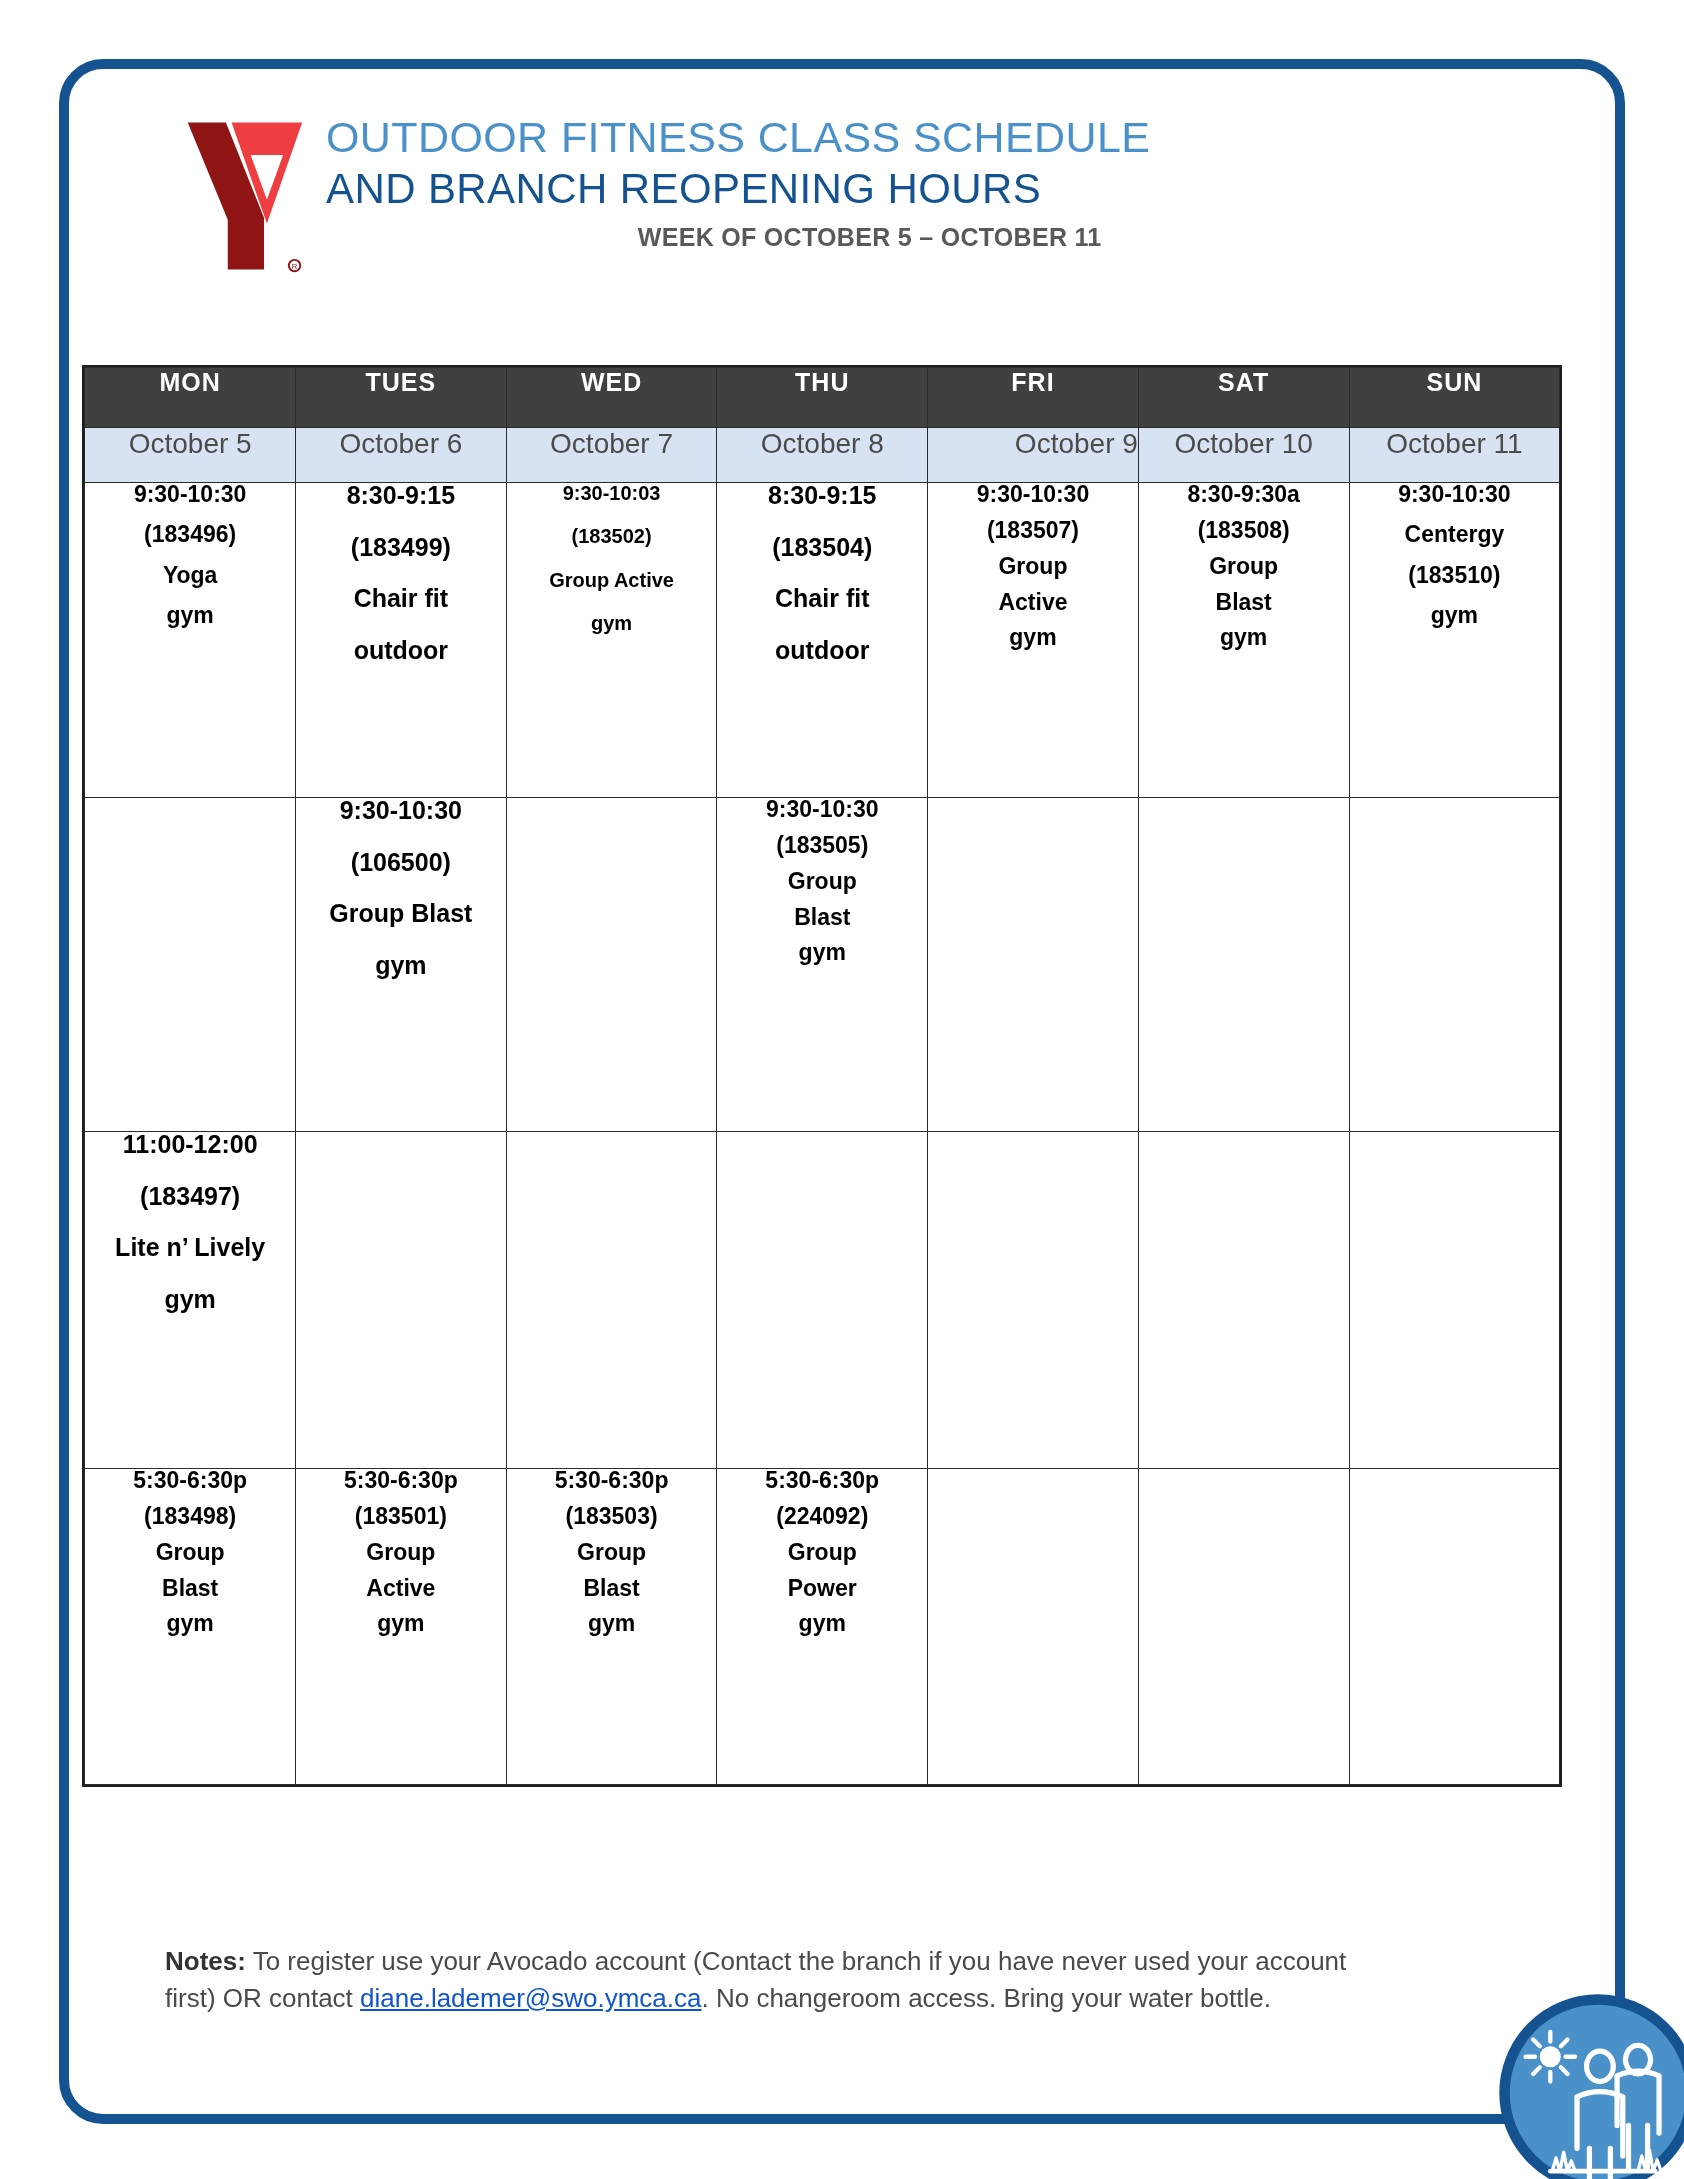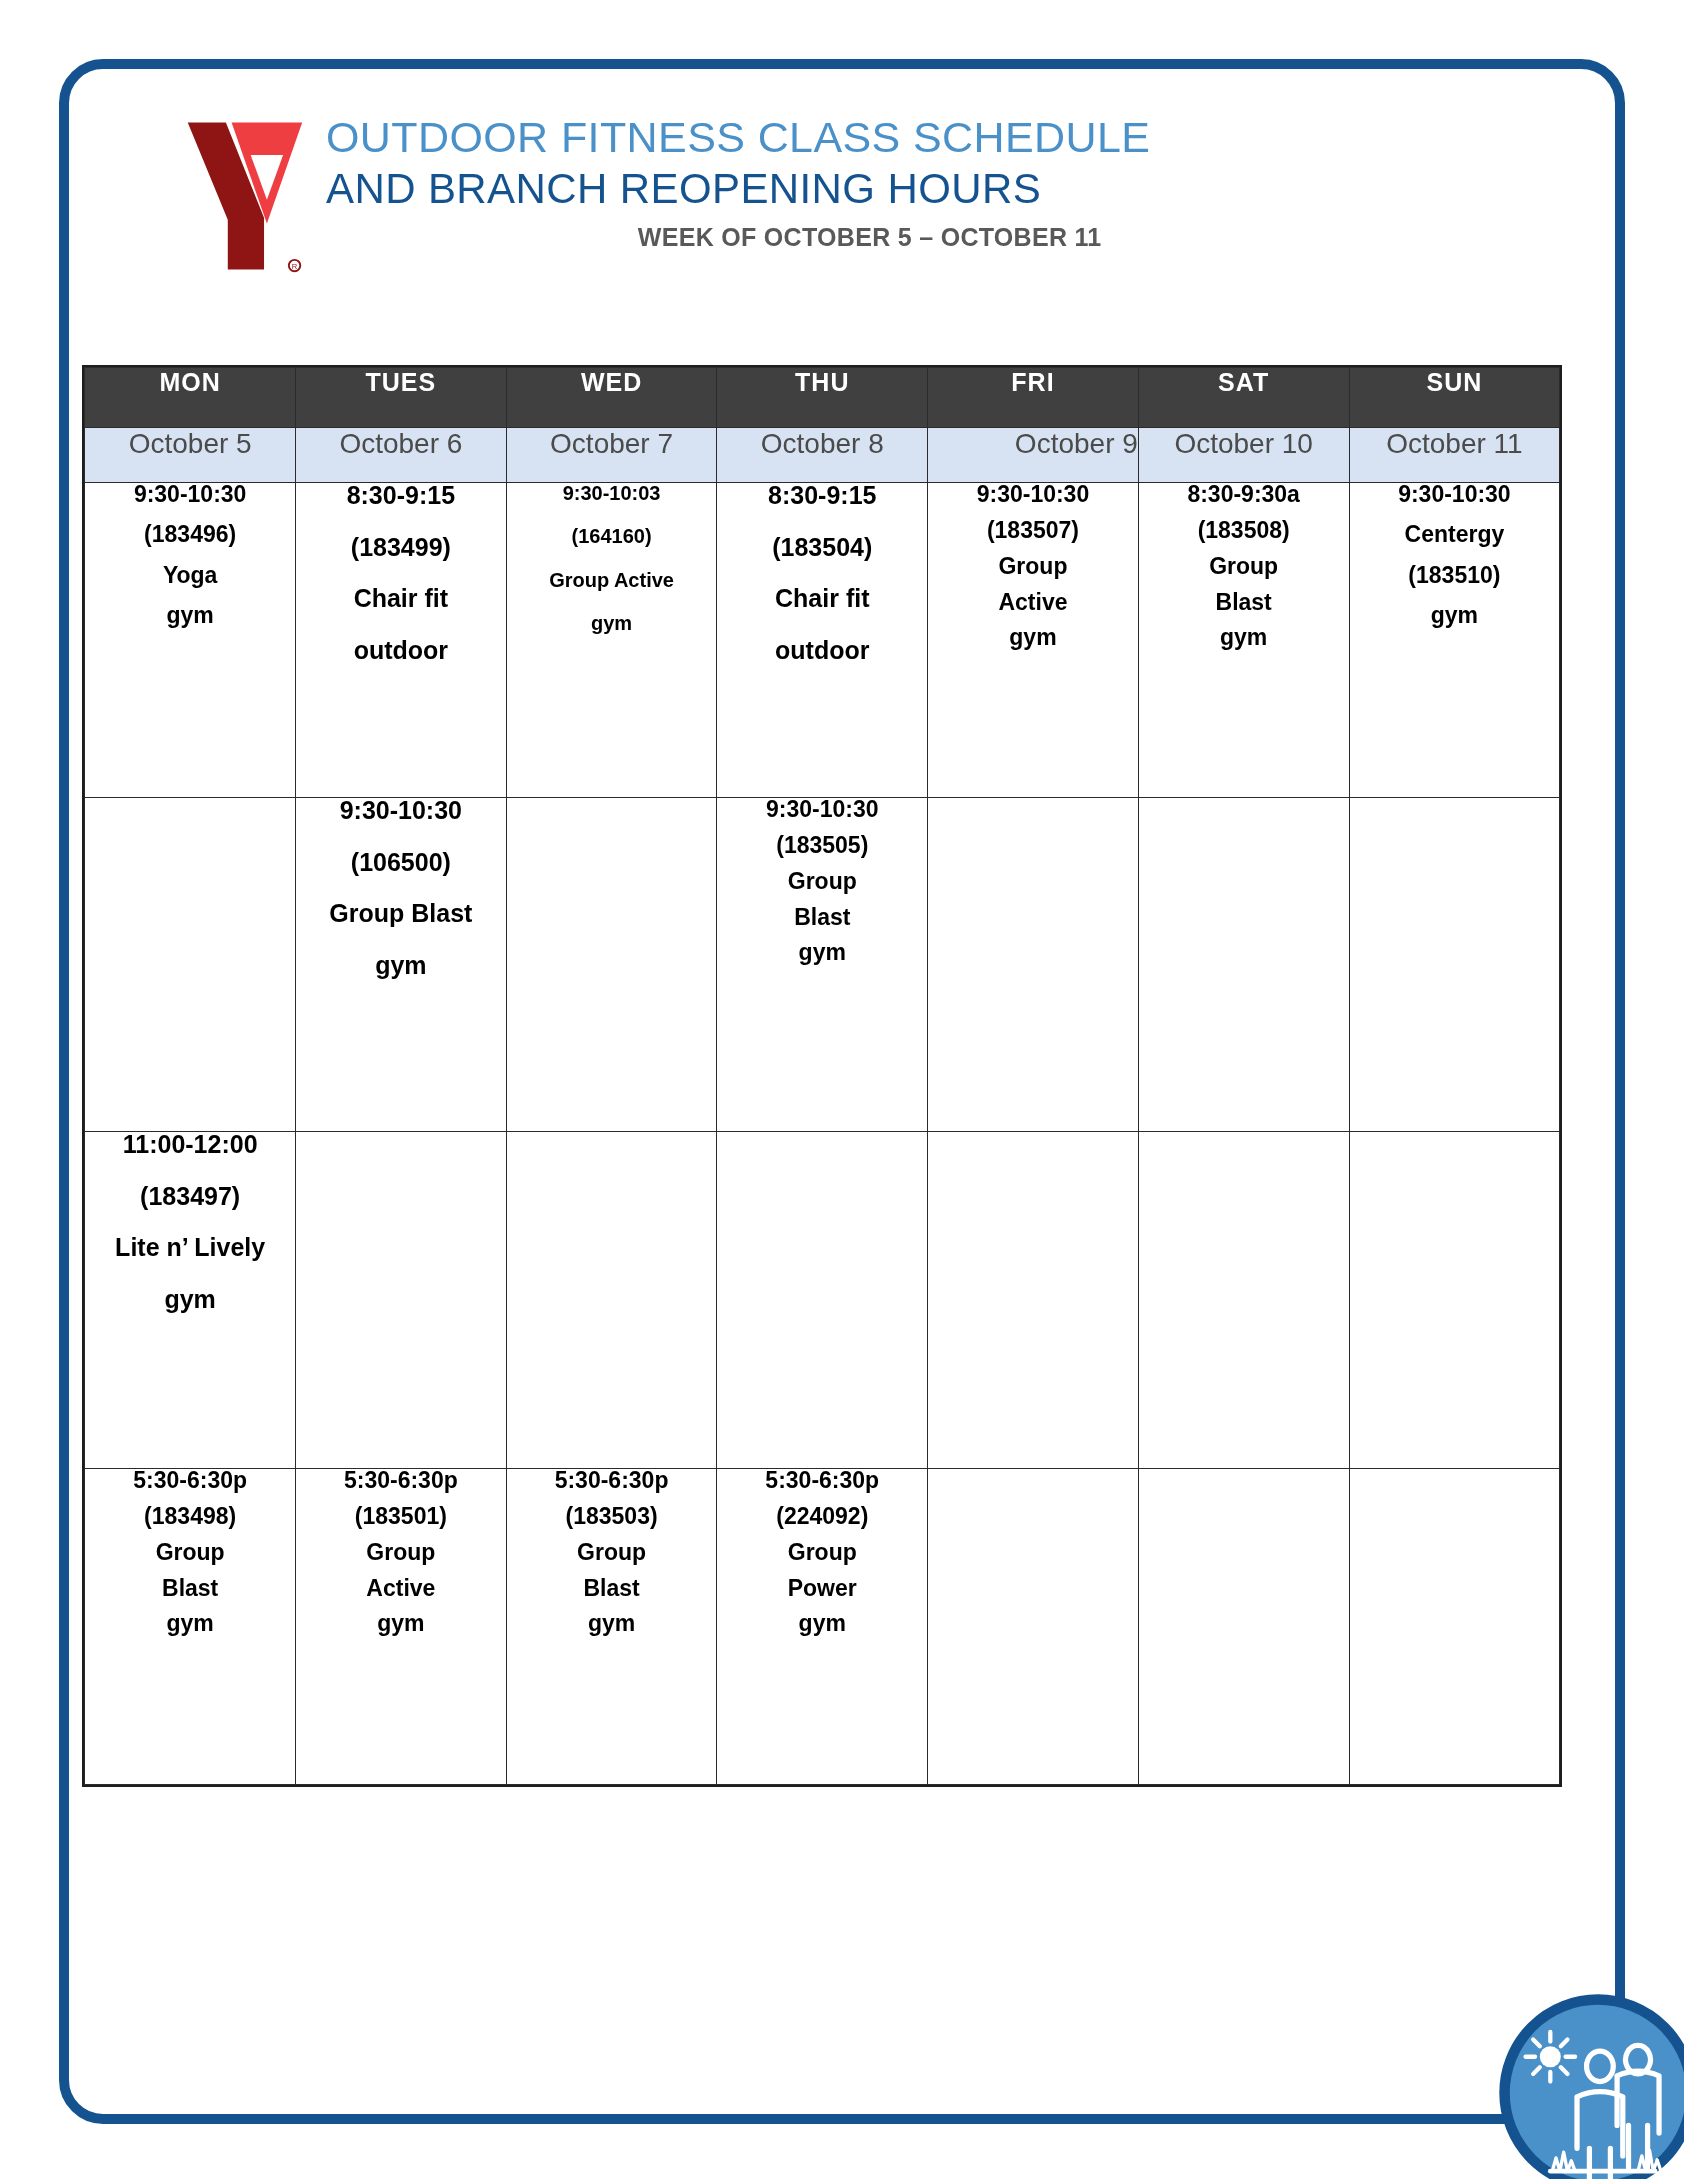--- a/index.html
+++ b/index.html
@@ -238,21 +238,21 @@
             <span class="slot-line">gym</span>
           </td>
           <td class="slot">
             <span class="slot-line">8:30-9:15</span>
             <span class="slot-line">(183499)</span>
             <span class="slot-line">Chair fit</span>
             <span class="slot-line">outdoor</span>
           </td>
           <td class="slot sz-sm">
             <span class="slot-line">9:30-10:03</span>
-            <span class="slot-line">(164160)</span>
+            <span class="slot-line">(183502)</span>
             <span class="slot-line">Group Active</span>
             <span class="slot-line">gym</span>
           </td>
           <td class="slot">
             <span class="slot-line">8:30-9:15</span>
             <span class="slot-line">(183504)</span>
             <span class="slot-line">Chair fit</span>
             <span class="slot-line">outdoor</span>
           </td>
           <td class="slot sz-md tight">
@@ -339,20 +339,23 @@
             <span class="slot-line">Power</span>
             <span class="slot-line">gym</span>
           </td>
           <td class="slot sz-md"></td>
           <td class="slot sz-md"></td>
           <td class="slot sz-md"></td>
         </tr>
       </tbody>
   </table>
 
+  <div id="notes">
+    <b>Notes:</b><span> To register use your Avocado account (Contact the branch if you have never used your account first) OR contact </span><a href="#">diane.lademer@swo.ymca.ca</a><span>.  No changeroom access. Bring your water bottle.</span>
+  </div>
 
   <div id="badge">
     <svg viewBox="0 0 216 216" width="206" height="206" aria-hidden="true">
       <circle cx="108" cy="108" r="98" fill="#4a90c9" stroke="#14538f" stroke-width="11"></circle>
 
       <g stroke="#ffffff" stroke-width="4.5" stroke-linecap="round" fill="none">
         <circle cx="58" cy="70" r="11" fill="#ffffff" stroke="none"></circle>
         <line x1="58" y1="44" x2="58" y2="54"></line>
         <line x1="58" y1="86" x2="58" y2="96"></line>
         <line x1="32" y1="70" x2="42" y2="70"></line>

